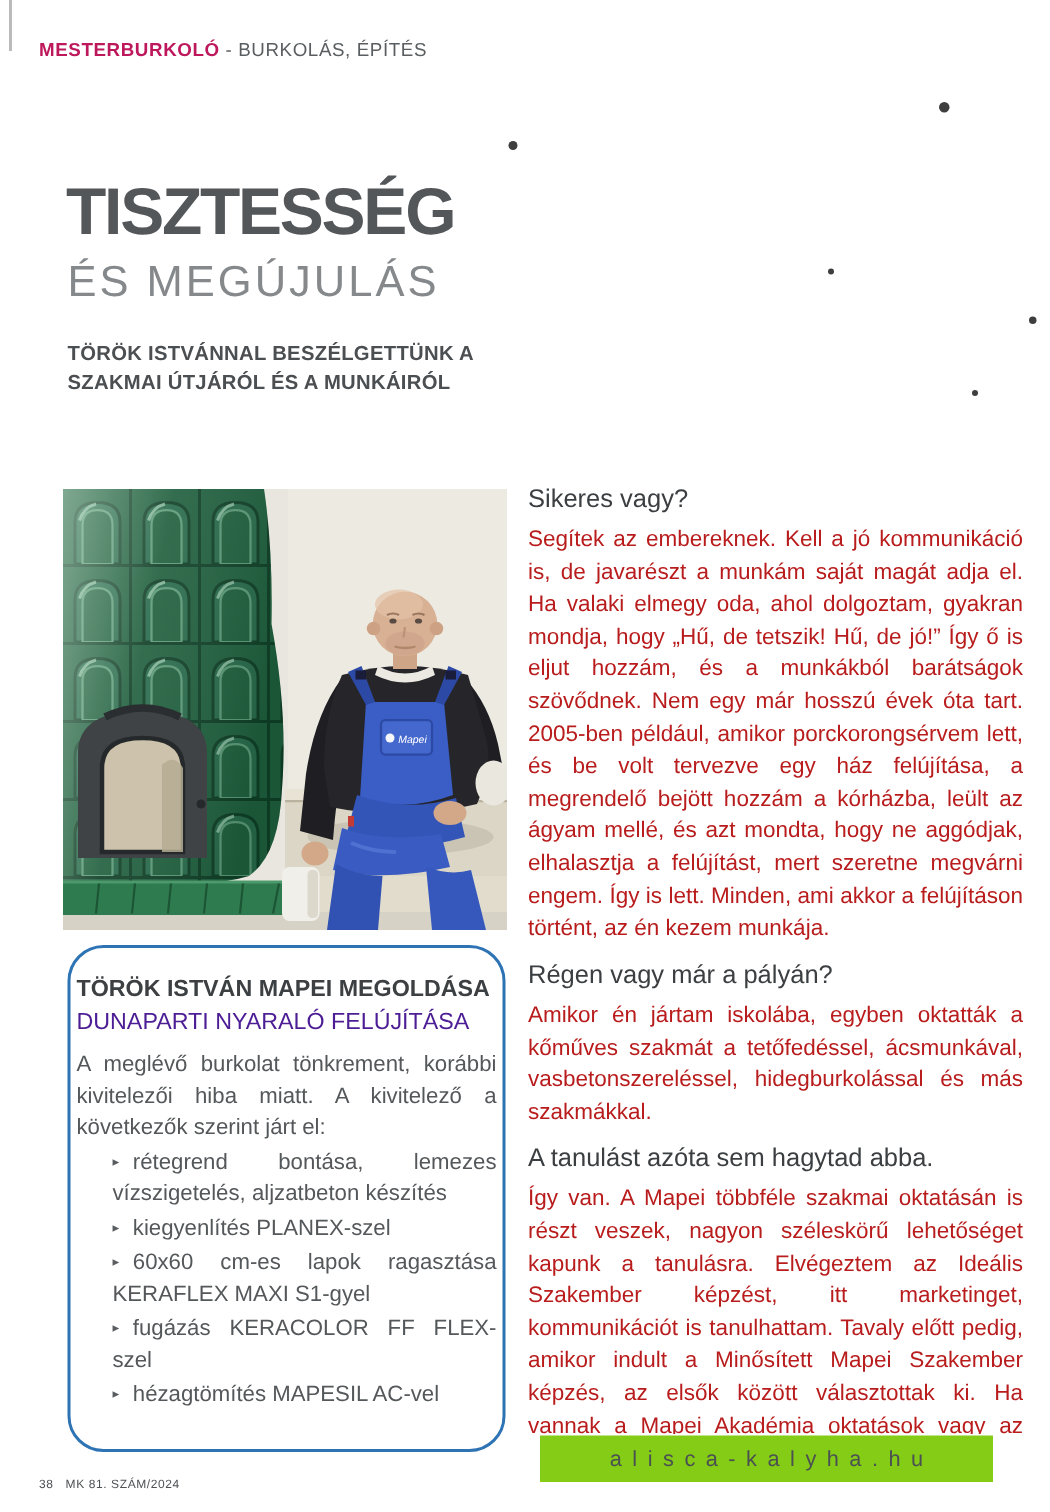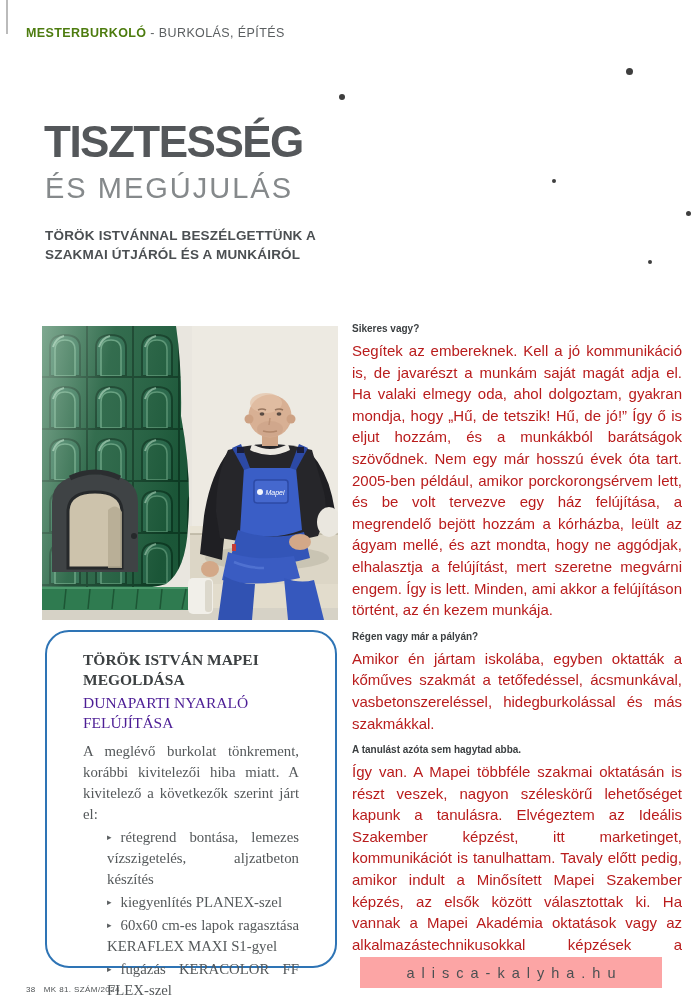--- a/index.html
+++ b/index.html
@@ -2,47 +2,47 @@
 <html lang="hu"><head>
 <meta charset="utf-8">
 <style>
   html,body{margin:0;padding:0;background:#ffffff;}
   .page{
     position:relative;width:700px;height:1008px;background:#ffffff;overflow:hidden;
     font-family:"Liberation Sans", sans-serif;color:#55595b;
   }
   
   .kicker{position:absolute;left:26px;top:26px;font-size:12.5px;letter-spacing:.4px;color:#5a5e60;}
-  .kicker b{color:#4d7c0f;font-weight:700;}
+  .kicker b{color:#be185d;font-weight:700;}
   
   .title-main{position:absolute;left:44px;top:120px;font-size:44px;font-weight:700;color:#54575a;letter-spacing:-1.5px;line-height:1;}
   .title-sub{position:absolute;left:45px;top:174px;font-size:29px;font-weight:400;color:#85898b;letter-spacing:2px;line-height:1;}
   .lead{position:absolute;left:45px;top:226px;width:318px;font-size:13.5px;font-weight:700;color:#4b4f52;line-height:1.42;letter-spacing:.2px;}
   
   .photo{position:absolute;left:42px;top:326px;width:296px;height:294px;overflow:hidden;}
   .photo svg{display:block;}
   
   .info-box{
     position:absolute;left:45px;top:630px;width:292px;height:338px;box-sizing:border-box;
-    border:2.5px solid #2e74b5;border-radius:24px;padding:18px 36px;font-family:Liberation Serif, serif;
+    border:2.5px solid #2e74b5;border-radius:24px;padding:18px 4px;
   }
   .info-box .bx-title{font-size:15.5px;font-weight:700;color:#3c4042;line-height:1.32;}
   .info-box .bx-sub{font-size:15.5px;font-weight:400;color:#4c1d95;line-height:1.32;margin-top:2px;}
   .info-box .bx-intro{font-size:14.8px;color:#54585a;line-height:1.42;text-align:justify;margin-top:7px;}
   .bullets{margin-top:2px;margin-left:24px;}
   .bullet{font-size:14.8px;color:#54585a;line-height:1.42;text-align:justify;margin-top:2px;}
   .bullet .tri{font-size:9px;color:#5a5e60;margin-right:9px;position:relative;top:-2px;}
   
   .article{position:absolute;left:352px;top:322px;width:330px;height:634px;overflow:hidden;}
-  .q-head{font-size:10px;font-weight:700;color:#3b3f41;margin:9px 0 5px 0;line-height:1.3;}
+  .q-head{font-size:17px;font-weight:400;color:#3b3f41;margin:9px 0 5px 0;line-height:1.3;}
   .article .sec:first-child .q-head{margin-top:0;}
   .q-body{font-size:15px;color:#b91c1c;line-height:21.6px;text-align:justify;}
   
   .banner{
-    position:absolute;left:360px;top:957px;width:302px;height:31px;background:#fca5a5;
+    position:absolute;left:360px;top:957px;width:302px;height:31px;background:#84cc16;
     display:flex;align-items:center;justify-content:center;
     font-size:14.5px;color:#4b5052;letter-spacing:7px;text-indent:7px;white-space:nowrap;
   }
   
   .footer{position:absolute;left:26px;top:985px;font-size:8px;color:#4e5254;letter-spacing:.4px;display:flex;gap:8px;}
   
   .speck{position:absolute;background:#1c1c1c;border-radius:50%;opacity:.85;}
   .edge-line{position:absolute;left:6px;top:0;width:2px;height:34px;background:#777;opacity:.5;}
 </style>
 </head>

